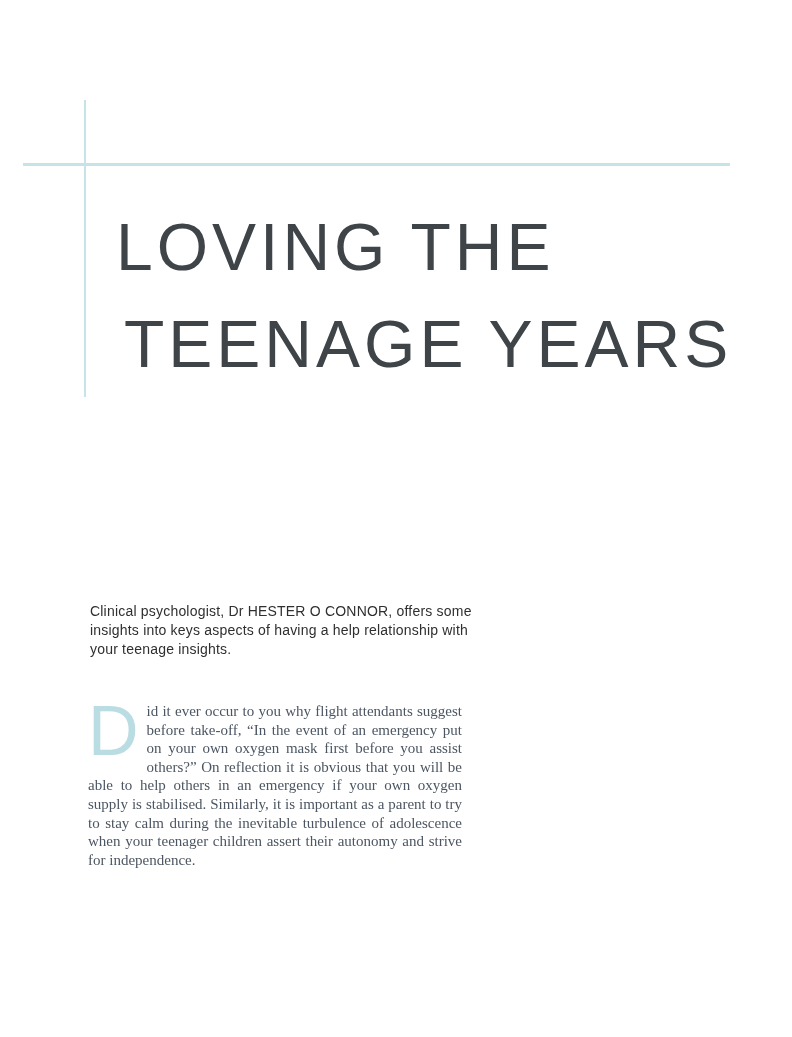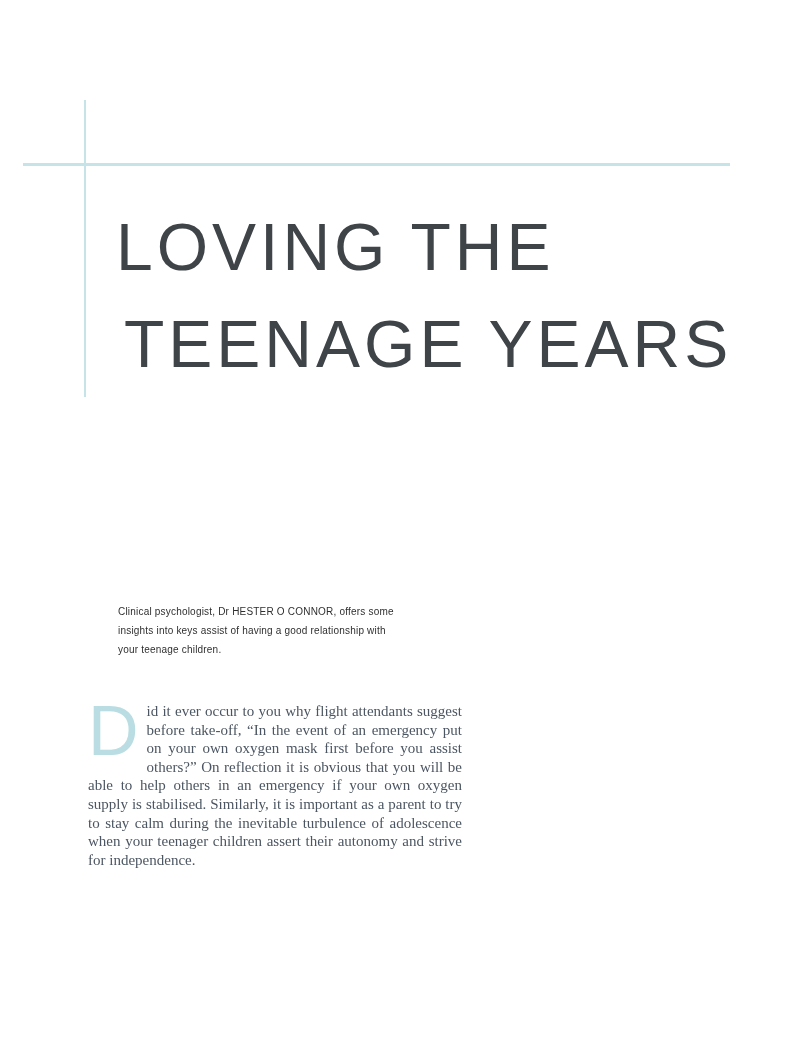--- a/index.html
+++ b/index.html
@@ -38,24 +38,23 @@
     line-height:1;
     white-space:nowrap;
   }
   .title .line2{
     position:absolute;left:8px;top:97px;
     white-space:nowrap;
   }
   .intro{
     position:absolute;left:90px;top:602px;
     color:var(--intro-text);
-    font-size:10px;
+    font-size:14px;
     line-height:19px;
     letter-spacing:0.2px;
-    margin-left:28px;
   }
   .body-par{
     position:absolute;left:88px;top:702px;
     width:374px;
     font-family:"Liberation Serif","DejaVu Serif",serif;
     font-size:15px;
     line-height:18.6px;
     text-align:justify;
     color:var(--body-text);
   }
@@ -92,22 +91,22 @@
   <div class="vline"></div>
   <div class="hline"></div>
 
   <div class="title">
     <span class="line1">LOVING THE</span>
     <span class="line2">TEENAGE YEARS</span>
   </div>
 
   <div class="intro">
     <div>Clinical psychologist, Dr HESTER O CONNOR, offers some</div>
-    <div>insights into keys assist of having a good relationship with</div>
-    <div>your teenage children.</div>
+    <div>insights into keys aspects of having a help relationship with</div>
+    <div>your teenage insights.</div>
   </div>
 
   <div class="body-par">
     <span class="dropcap">D</span><span>id it ever occur to you why flight attendants suggest before take-off, “In the event of an emergency put on your own oxygen mask first before you assist others?” On reflection it is obvious that you will be able to help others in an emergency if your own oxygen supply is stabilised. Similarly, it is important as a parent to try to stay calm during the inevitable turbulence of adolescence when your teenager children assert their autonomy and strive for independence.</span>
   </div>
 
   <div class="footer">
     <span class="pagenum">36</span>
     <span class="mag">Heartfulness Magazine</span>
   </div>

